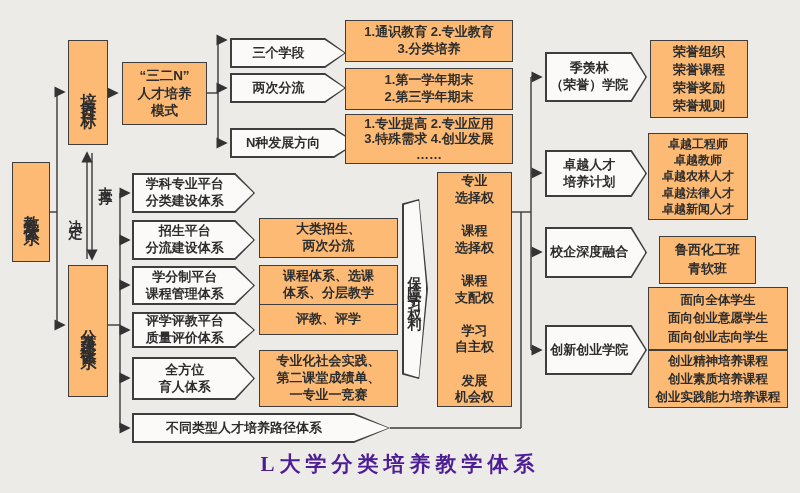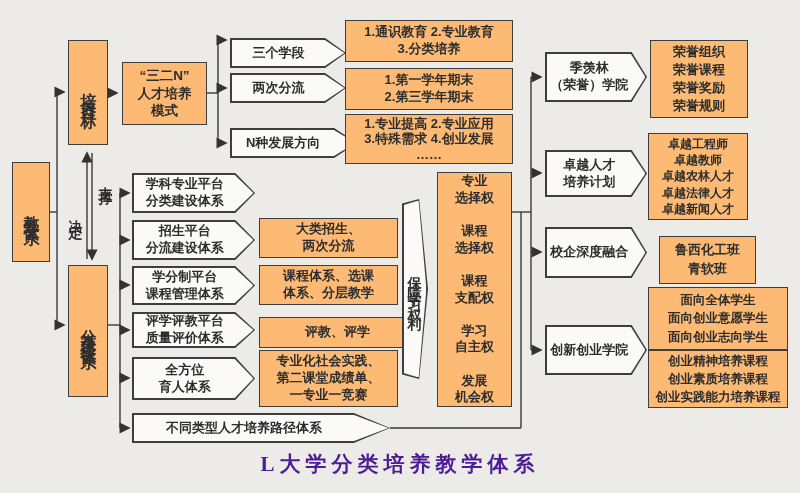--- a/index.html
+++ b/index.html
@@ -198,21 +198,21 @@
   </div>
 
   <div class="box" style="left:259px;top:218px;width:139px;height:40px;">
     <span>大类招生、
 两次分流</span>
   </div>
   <div class="box" style="left:259px;top:265px;width:139px;height:40px;">
     <span>课程体系、选课
 体系、分层教学</span>
   </div>
-  <div class="box" style="left:259px;top:317px;width:157px;height:31px;font-family:Liberation Serif, serif;">
+  <div class="box" style="left:259px;top:304px;width:139px;height:31px;font-family:Liberation Serif, serif;">
     <span>评教、评学</span>
   </div>
   <div class="box" style="left:259px;top:350px;width:139px;height:57px;line-height:1.3;">
     <span>专业化社会实践、
 第二课堂成绩单、
 一专业一竞赛</span>
   </div>
 
   <div class="pent" style="left:132px;top:413px;width:258px;height:30px;--cut:86%;">
     <div class="bg"></div>

